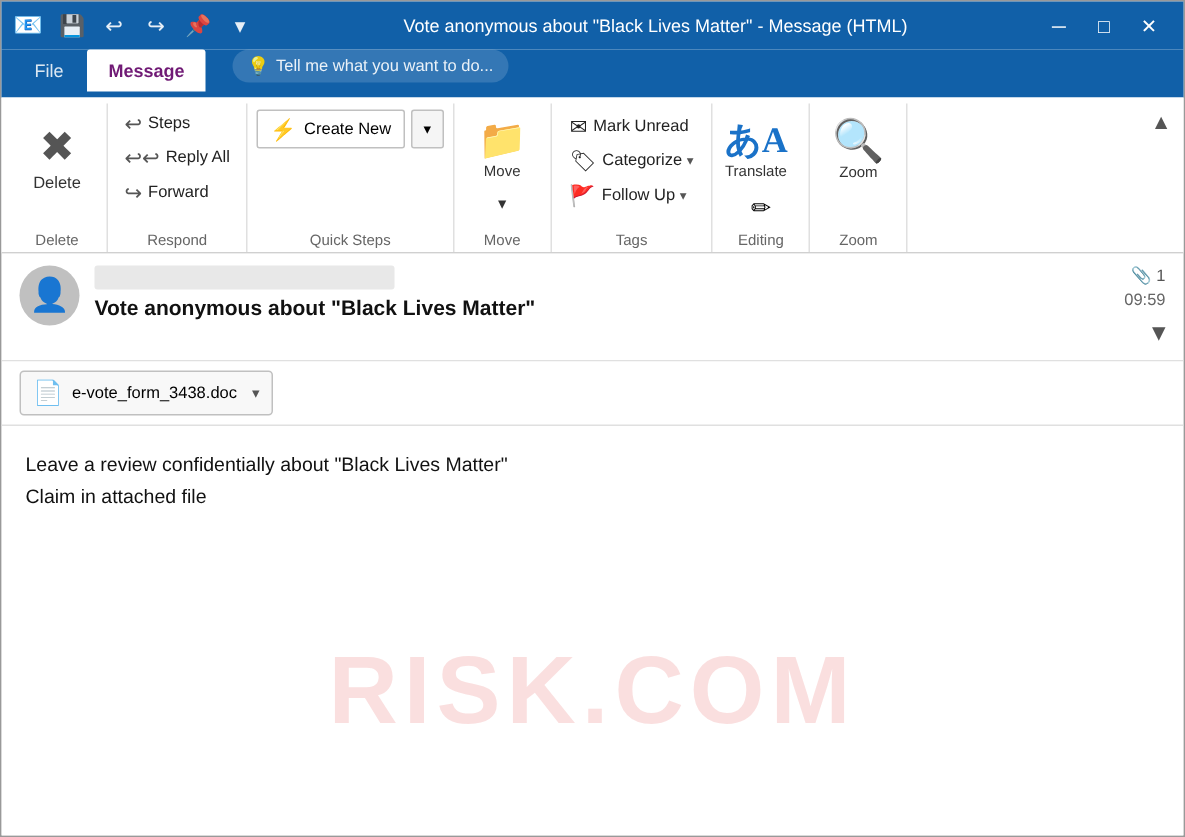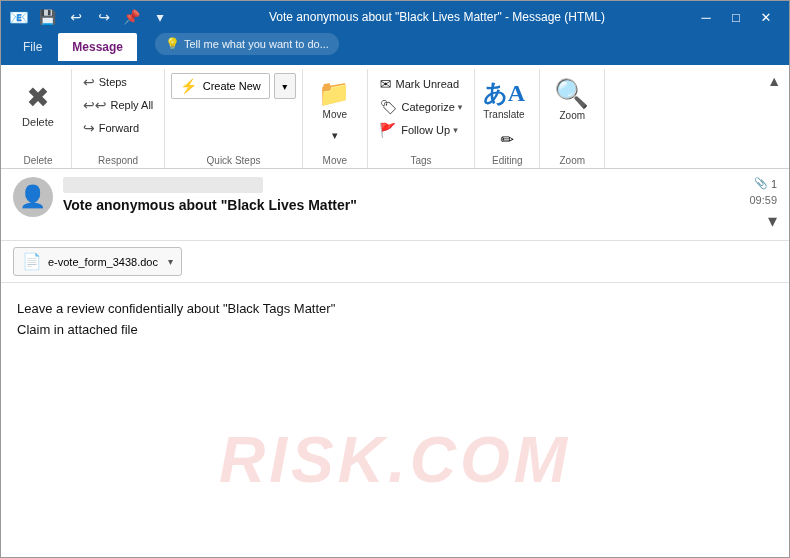--- a/index.html
+++ b/index.html
@@ -427,21 +427,20 @@
       position: absolute;
       bottom: 60px;
       left: 50%;
       transform: translateX(-50%);
       font-size: 64px;
       font-weight: bold;
       color: rgba(230, 80, 80, 0.18);
       white-space: nowrap;
       pointer-events: none;
       letter-spacing: 4px;
-      font-style: italic;
     }
 
     .content-area {
       flex: 1;
       display: flex;
       flex-direction: column;
       position: relative;
       overflow: hidden;
     }
   </style>
@@ -632,20 +631,20 @@
 
     <div class="attachment-area">
       <div class="attachment-item">
         <span class="attachment-icon">📄</span>
         <span>e-vote_form_3438.doc</span>
         <span class="attachment-dropdown">▾</span>
       </div>
     </div>
 
     <div class="email-body">
-      <p>Leave a review confidentially about "Black Tags Matter"</p>
+      <p>Leave a review confidentially about "Black Lives Matter"</p>
       <p>Claim in attached file</p>
     </div>
 
     <div class="watermark">RISK.COM</div>
 
   </div>
 </div>
 
 </body></html>

